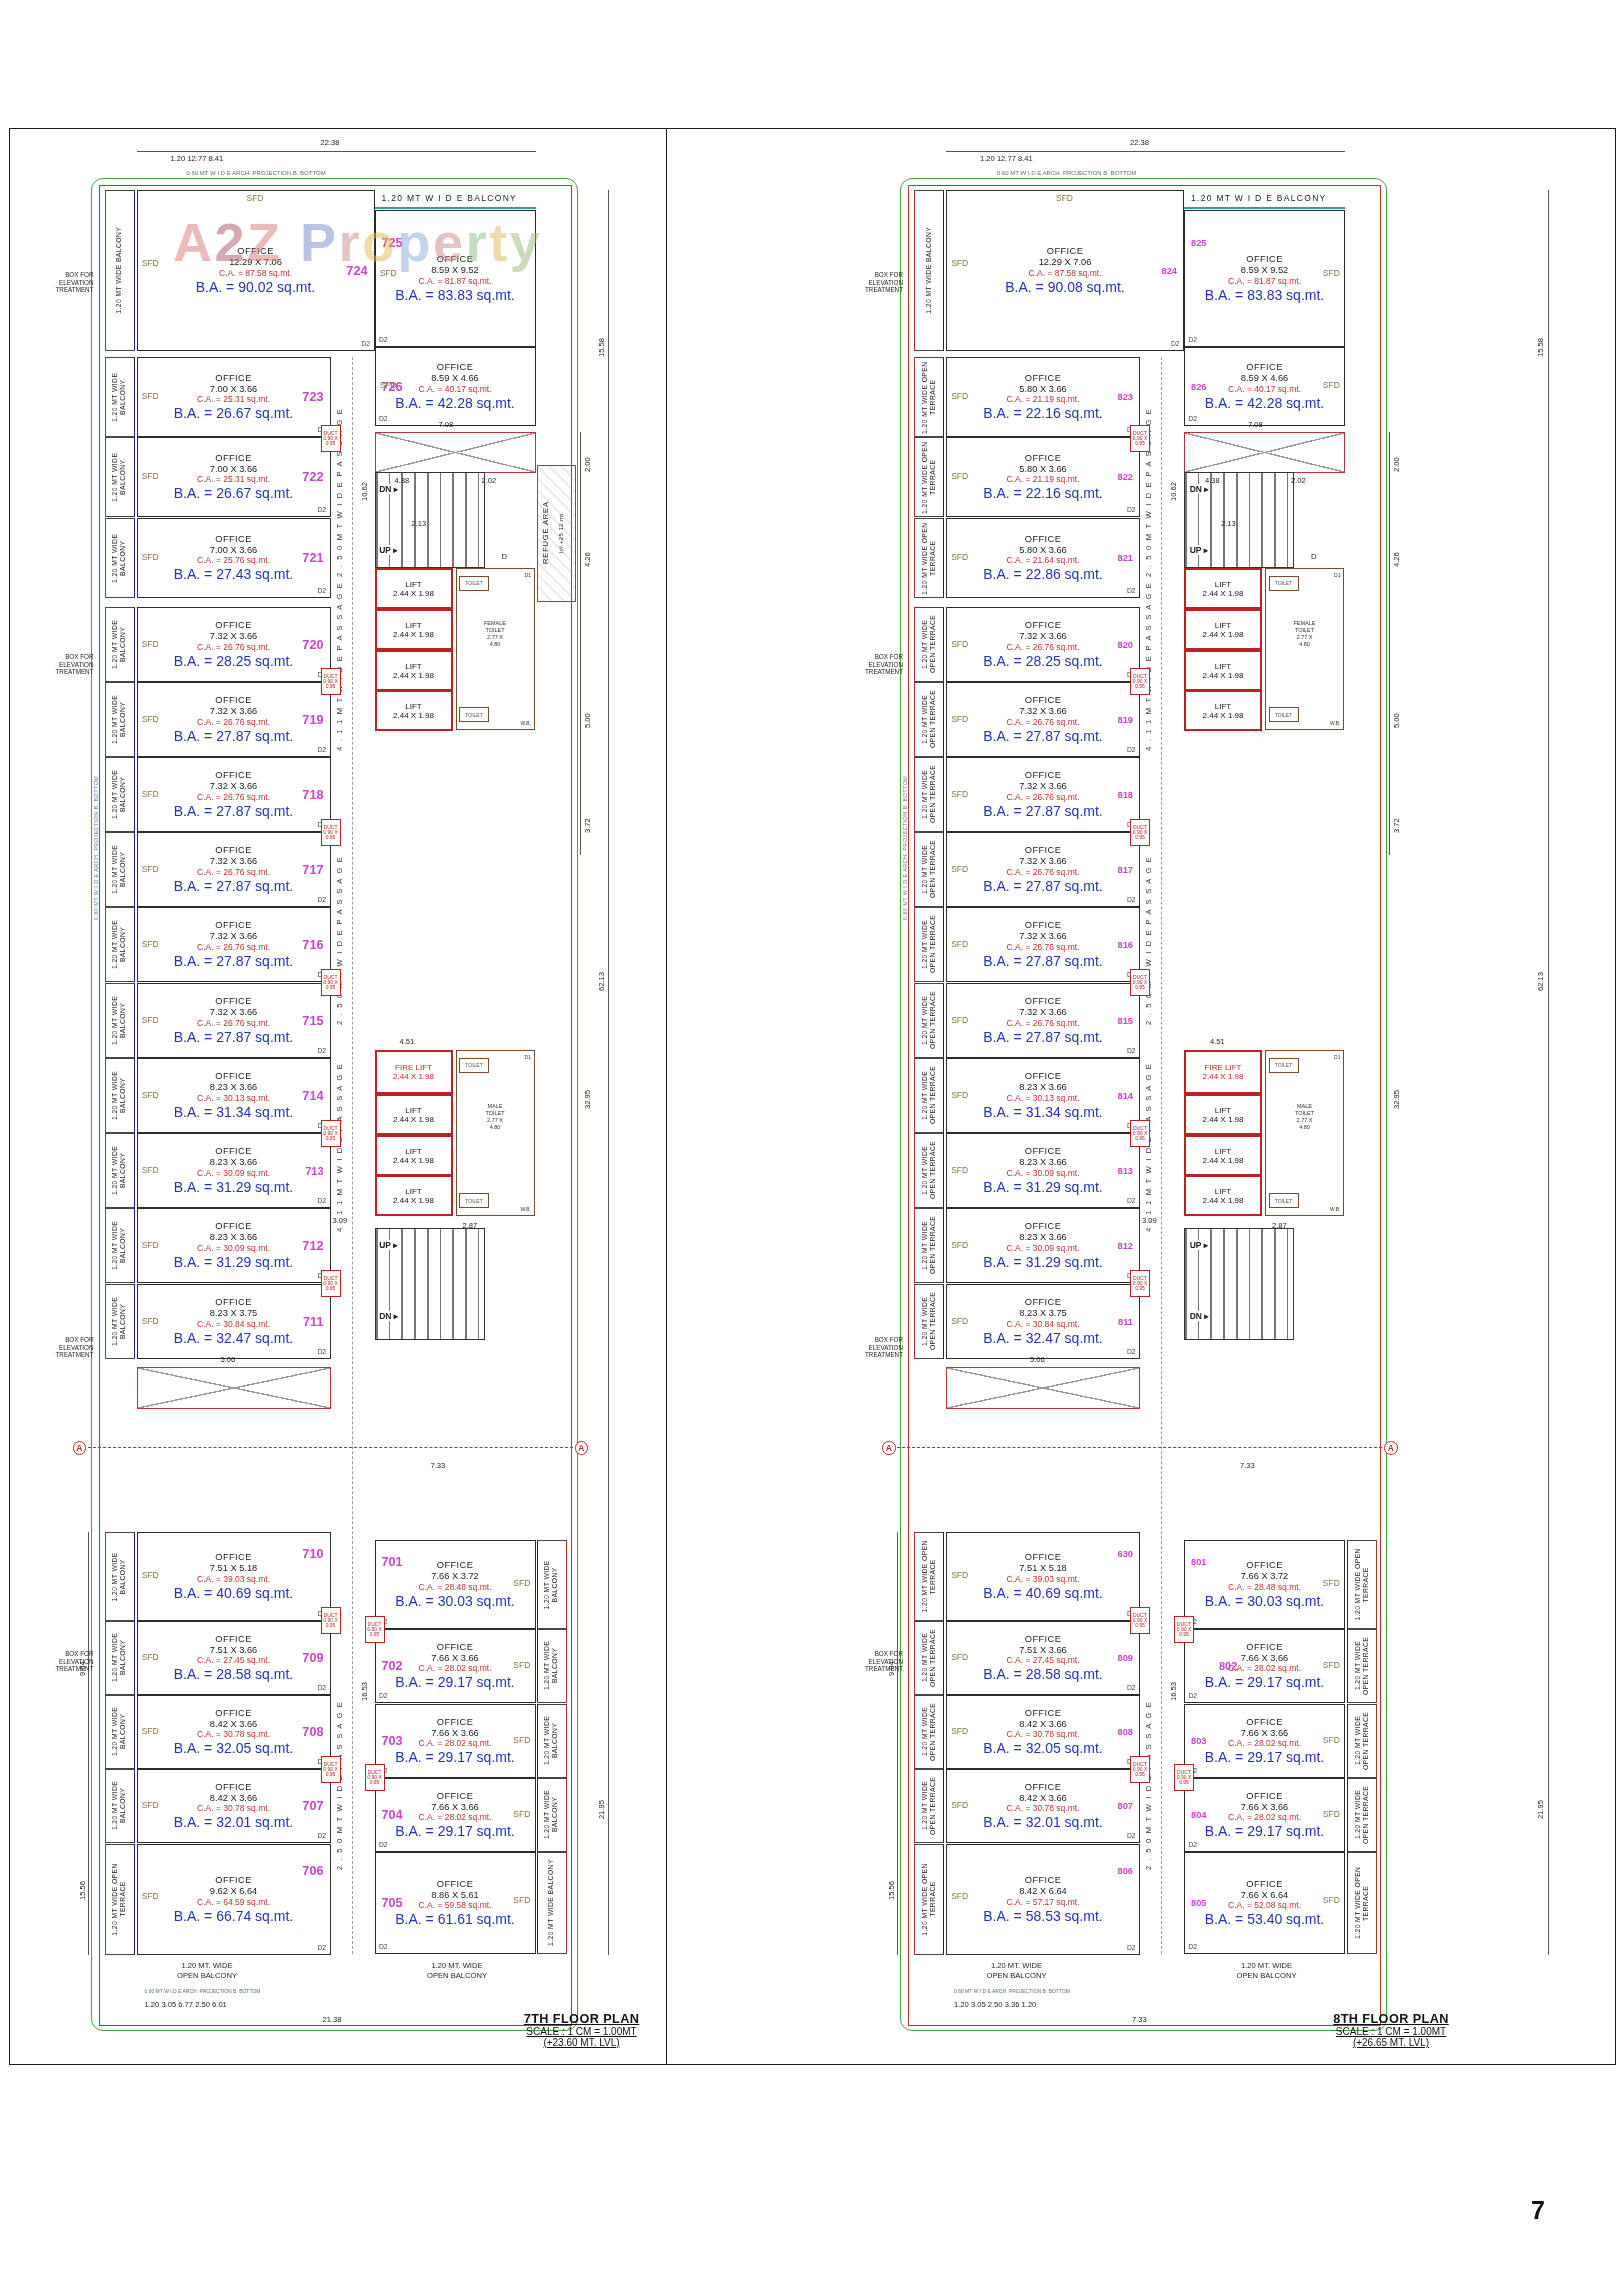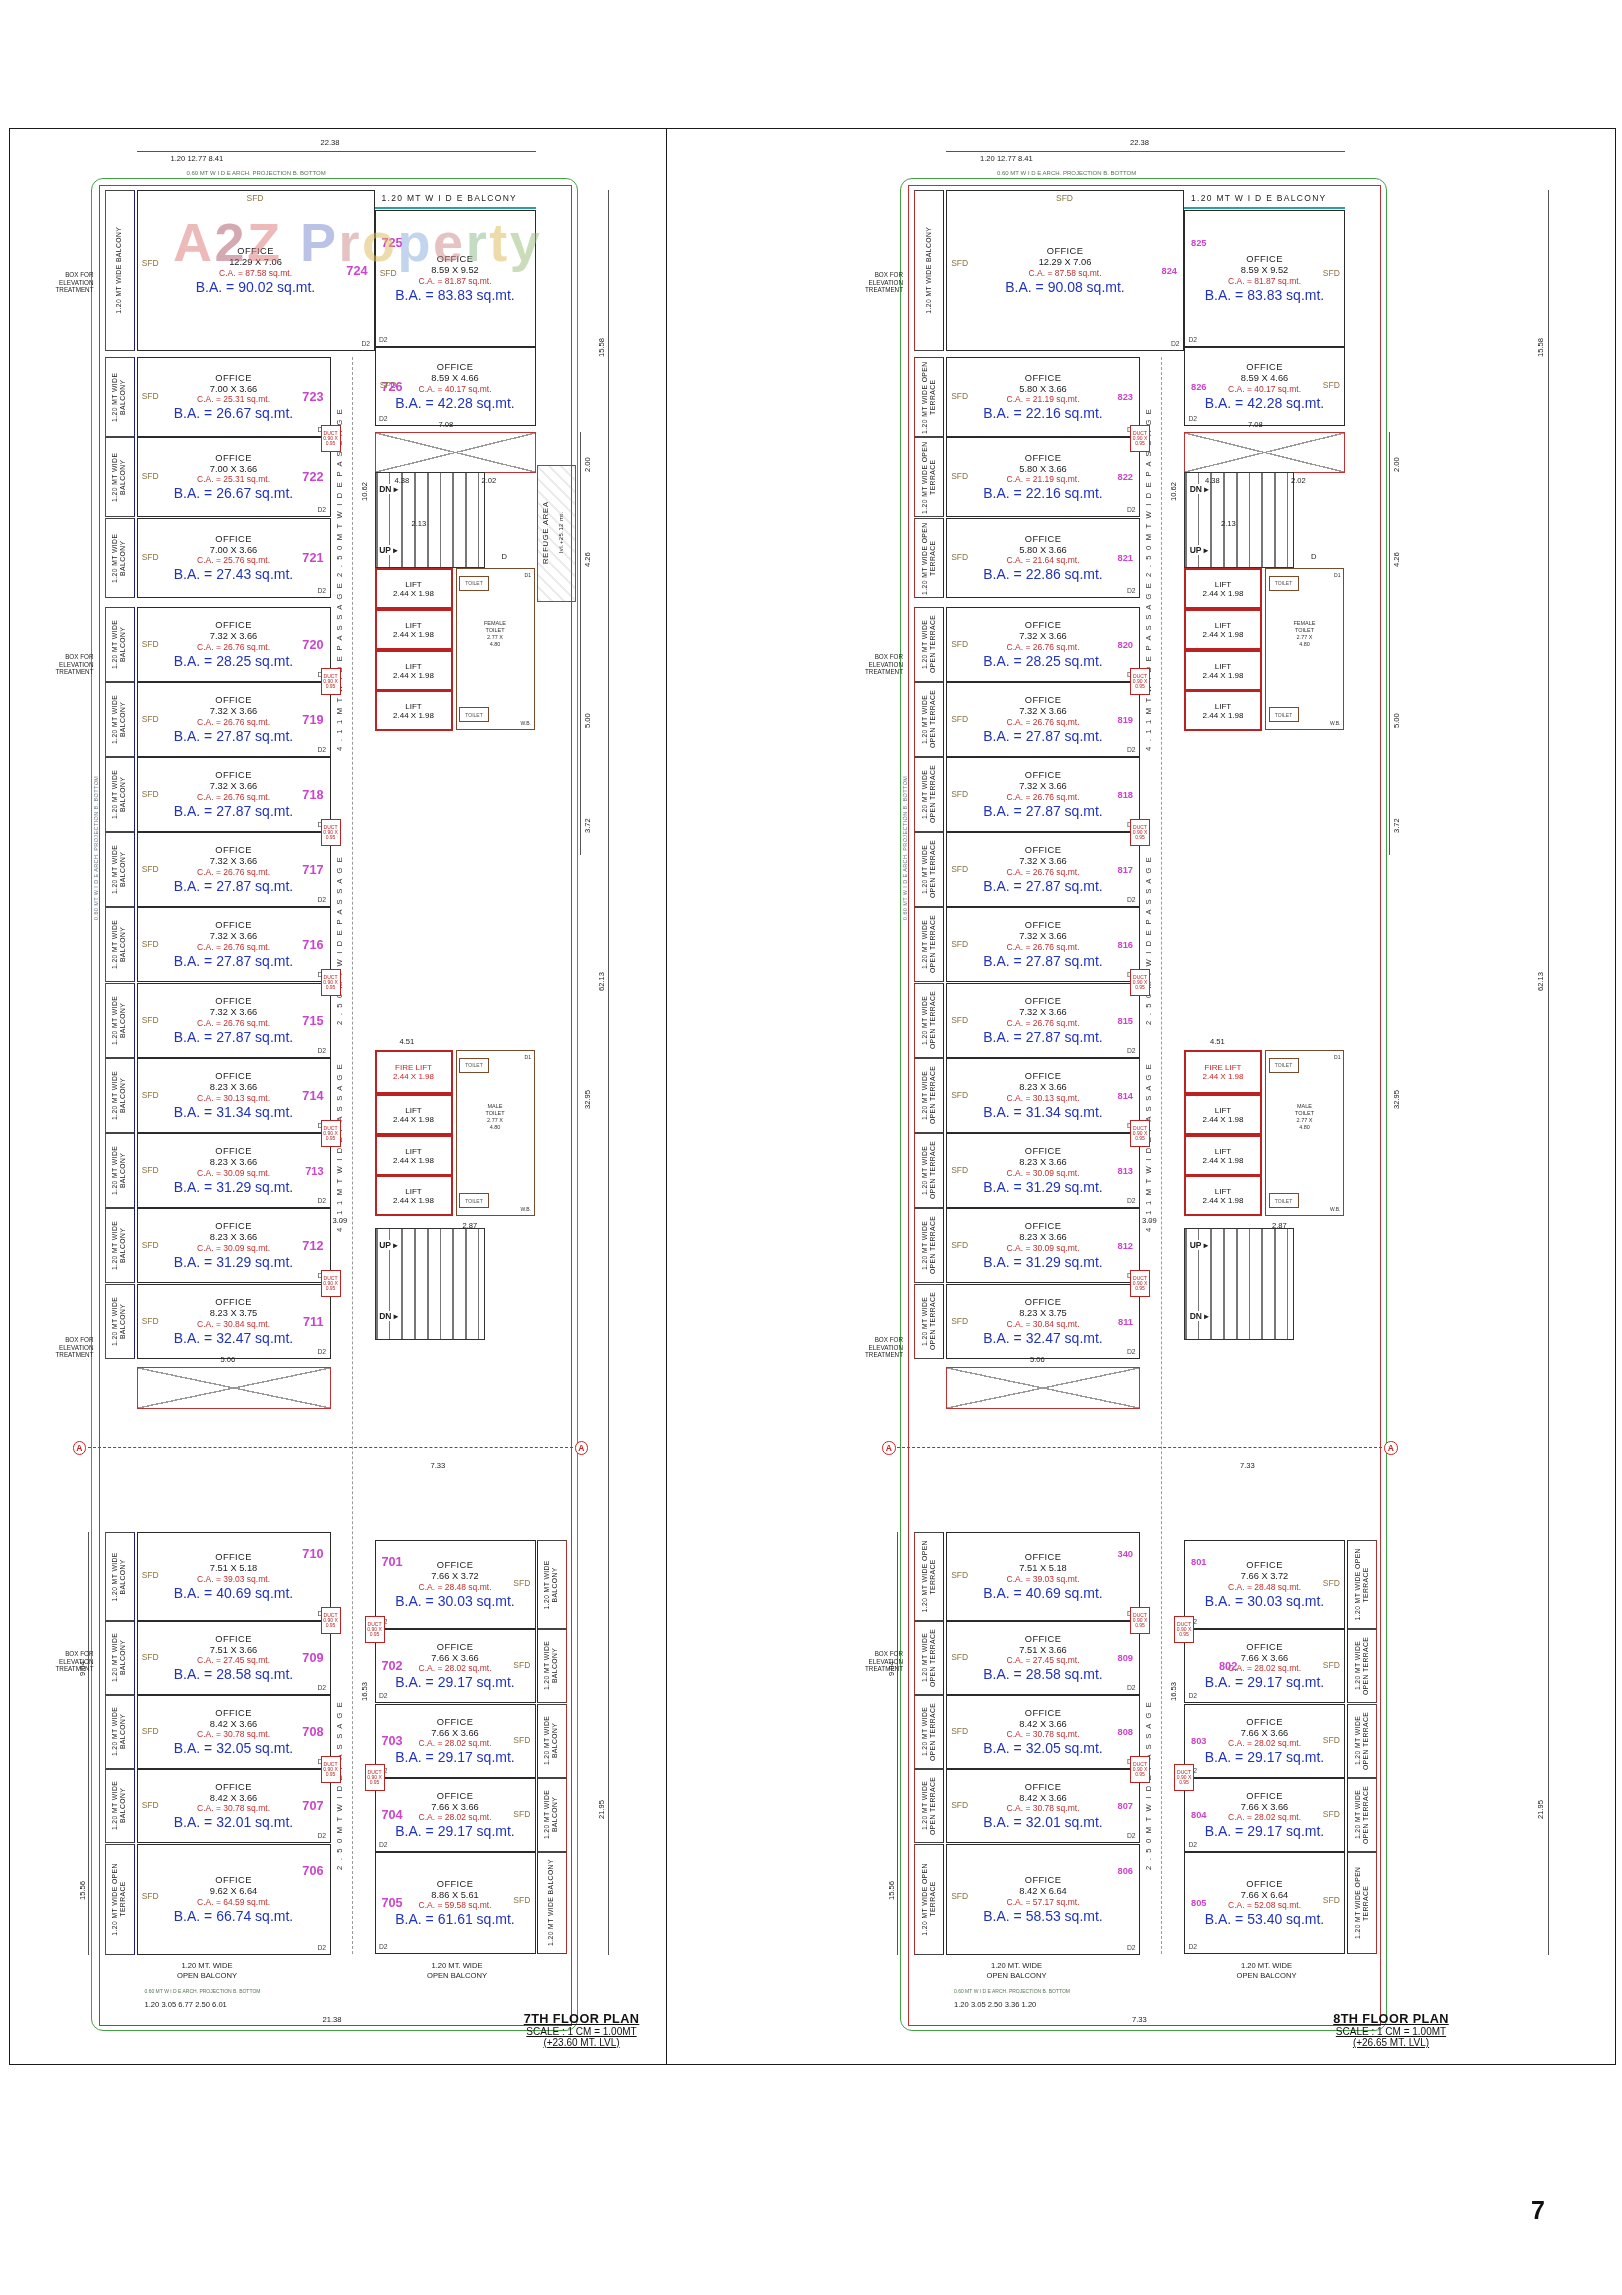--- a/index.html
+++ b/index.html
@@ -910,21 +910,21 @@
         <div class="vs" style="left: 247px; top: 1403px; width: 30px; height: 89px;">
           <div class="vtxt">1.20 MT WIDE OPEN TERRACE</div>
         </div>
         <div class="r" style="left: 279px; top: 1403px; width: 194px; height: 89px;">
           <div class="rc">
             <div class="t-off">OFFICE</div>
             <div class="t-dim">7.51 X 5.18</div>
             <div class="t-ca">C.A. = 39.03 sq.mt.</div>
             <div class="t-ba">B.A. = 40.69 sq.mt.</div>
           </div>
-          <div class="t-no" style="font-size: 9.3px; top: 24%; transform: translateY(-50%); right: 6px;">340</div>
+          <div class="t-no" style="font-size: 9.3px; top: 24%; transform: translateY(-50%); right: 6px;">630</div>
           <div class="t-sfd" style="top: 42%; left: 4.2px;">SFD</div>
           <div class="t-d2" style="bottom: 3.4px; right: 3.4px;">D2</div>
         </div>
         <div class="vs" style="left: 247px; top: 1492px; width: 30px; height: 74px;">
           <div class="vtxt">1.20 MT WIDE OPEN TERRACE</div>
         </div>
         <div class="r" style="left: 279px; top: 1492px; width: 194px; height: 74px;">
           <div class="rc">
             <div class="t-off">OFFICE</div>
             <div class="t-dim">7.51 X 3.66</div>

